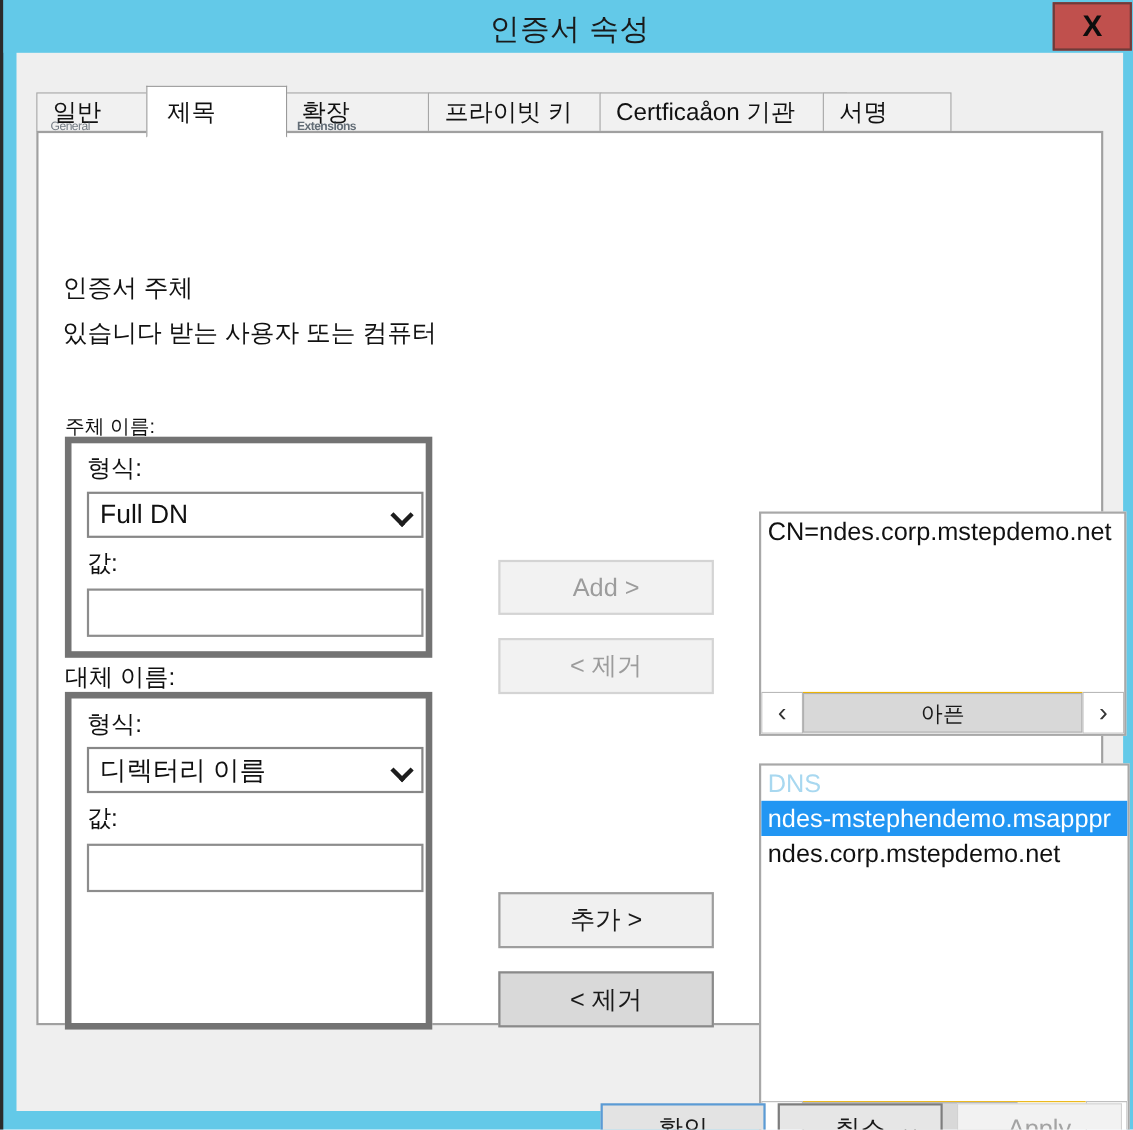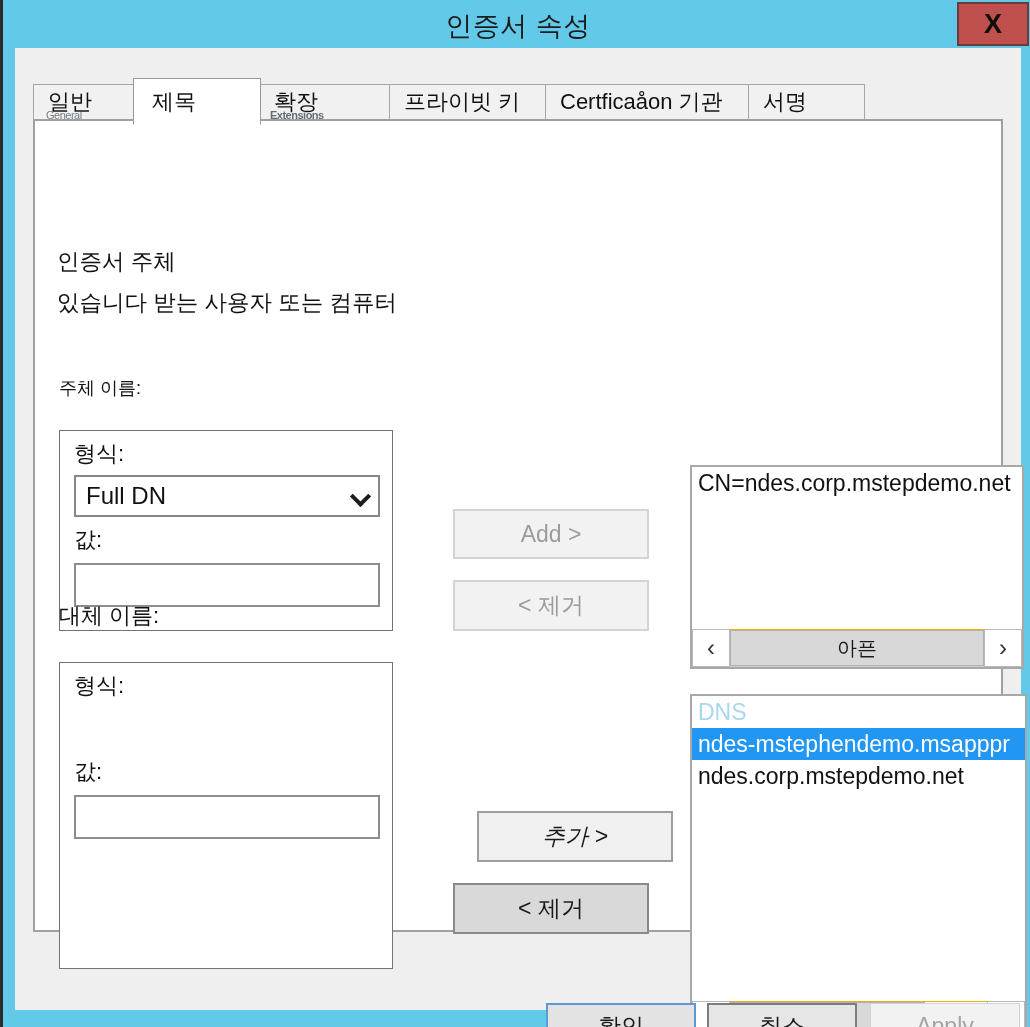--- a/index.html
+++ b/index.html
@@ -165,23 +165,22 @@
     font-size: 18px;
     color: #111111;
   }
   #label-subject-name { left: 24px; top: 255px; }
   #label-alt-name     { left: 24px; top: 480px; font-size: 22px; }
 
   
   .groupbox {
     position: absolute;
     background: #ffffff;
-    border: 1px solid #737373;
-    box-sizing: border-box;
-    margin-top: 33px;
+    border: 6px solid #737373;
+    box-sizing: border-box;
   }
   #group-subject { left: 24px; top: 276px; width: 334px; height: 201px; }
   #group-alt     { left: 24px; top: 508px; width: 334px; height: 307px; }
 
   .field-label {
     position: absolute;
     font-size: 22px;
     color: #111111;
   }
 
@@ -254,21 +253,21 @@
     background: #f2f2f2;
   }
   .btn.pressed {
     background: #d9d9d9;
     border: 2px solid #8a8a8a;
   }
   .btn.strong { border: 2px solid #9e9e9e; }
 
   #btn-add-top    { left: 418px; top: 388px; width: 196px; height: 50px; }
   #btn-remove-top { left: 418px; top: 459px; width: 196px; height: 51px; }
-  #btn-add-bot    { left: 442px; top: 690px; width: 196px; height: 51px; font-style: italic; }
+  #btn-add-bot    { left: 418px; top: 690px; width: 196px; height: 51px; }
   #btn-remove-bot { left: 418px; top: 762px; width: 196px; height: 51px; }
 
   
   .listbox {
     position: absolute;
     background: #ffffff;
     border: 2px solid #a8a8a8;
     box-sizing: border-box;
     overflow: hidden;
   }
@@ -423,20 +422,24 @@
           <span class="combo-value">Full DN</span>
           <span class="chev"></span>
         </div>
         <div class="field-label" style="left:14px;top:94px;">값:</div>
         <input class="textinput" id="subject-value-input" style="left: 14px; top: 132px; width: 306px;" placeholder="">
       </div>
 
       <div class="group-label" id="label-alt-name">대체 이름:</div>
       <div class="groupbox" id="group-alt">
         <div class="field-label" style="left:14px;top:8px;">형식:</div>
+        <div class="combo" style="left:14px;top:44px;width:306px;">
+          <span class="combo-value">디렉터리 이름</span>
+          <span class="chev"></span>
+        </div>
         <div class="field-label" style="left:14px;top:94px;">값:</div>
         <input class="textinput" id="alt-value-input" style="left: 14px; top: 132px; width: 306px;" placeholder="">
       </div>
 
       <div class="btn disabled" id="btn-add-top">
         <span>Add &gt;</span>
       </div>
       <div class="btn disabled" id="btn-remove-top">
         <span>&lt; 제거</span>
       </div>

